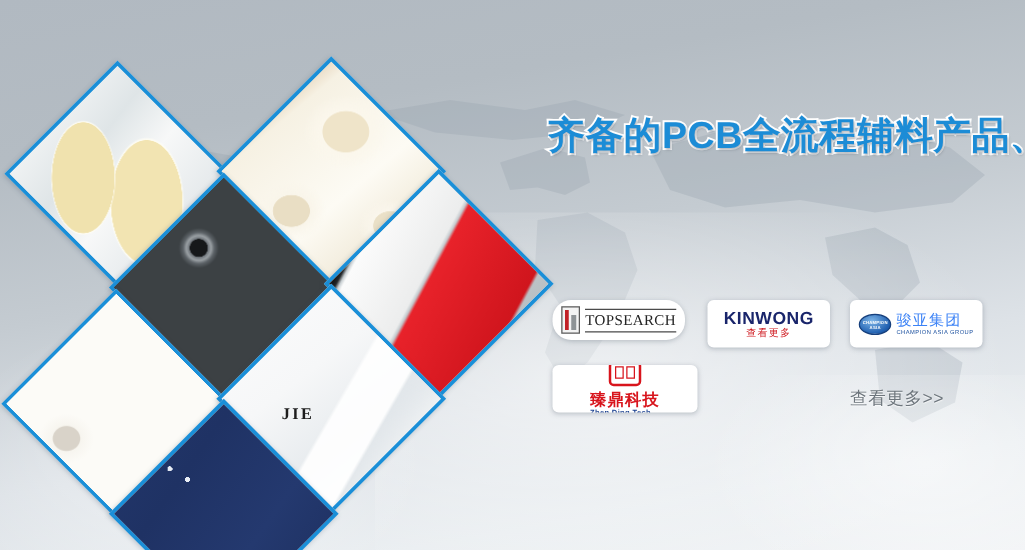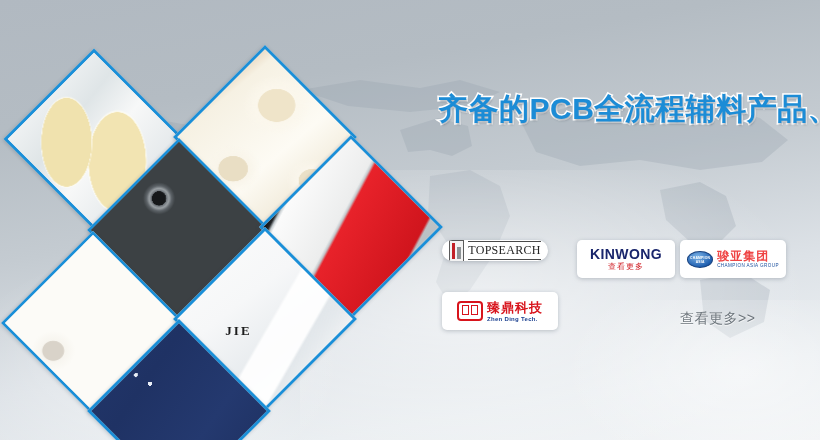--- a/index.html
+++ b/index.html
@@ -77,24 +77,24 @@
   .hl1{top:94px;}
   .hl2{top:142px;}
 
   #subtitle{position:absolute;left:7px;top:192px;height:32px;line-height:32px;
     background:#12a396;color:#ffffff;font-size:13px;padding:0 14px;white-space:nowrap;
     box-shadow:0 1px 3px rgba(40,90,90,.25);}
 
   .logo-card{position:absolute;background:#fff;border-radius:5px;
     box-shadow:0 1px 4px rgba(90,100,115,.35);
     display:flex;align-items:center;justify-content:center;gap:4px;overflow:hidden;}
-  #logo-topsearch{left:12px;top:240px;width:106px;height:21px;border-radius:15px;}
-  #logo-kinwong{left:147px;top:240px;width:98px;height:38px;}
+  #logo-topsearch{left:12px;top:240px;width:106px;height:32px;border-radius:15px;}
+  #logo-kinwong{left:136px;top:240px;width:98px;height:38px;}
   #logo-champion{left:250px;top:240px;width:106px;height:38px;}
-  #logo-zhending{left:12px;top:292px;width:116px;height:38px;}
+  #logo-zhending{left:12px;top:292px;width:116px;height:38px;flex-direction:column;}
 
   
   .ts-mark{width:13px;height:20px;border:1px solid #5b5b5b;background:#f3f3f3;
     position:relative;flex:0 0 auto;}
   .ts-mark:before{content:"";position:absolute;left:2px;top:2px;width:3px;height:16px;background:#c22026;}
   .ts-mark:after{content:"";position:absolute;left:7px;top:6px;width:4px;height:12px;background:#8e9396;}
   .ts-word{font-family:"Liberation Serif",serif;font-size:12px;letter-spacing:.3px;
     color:#242424;border-top:1px solid #4a4a4a;border-bottom:1px solid #4a4a4a;padding:1px 0;}
 
   
@@ -102,21 +102,21 @@
   .kw-word{font-size:14px;font-weight:700;color:#19256b;letter-spacing:.4px;}
   .kw-cn{font-size:8px;color:#cf1a20;letter-spacing:1px;margin-top:2px;}
 
   
   .ca-globe{width:24px;height:15px;border-radius:50%;flex:0 0 auto;position:relative;
     background:radial-gradient(ellipse at 40% 32%,#7fb6e8,#1f5fb0 70%,#143f80);
     border:1px solid #163f7c;overflow:hidden;}
   .ca-globe span{position:absolute;left:0;right:0;top:4px;text-align:center;
     font-size:3.4px;color:#fff;letter-spacing:.2px;font-weight:700;}
   .ca-wrap{display:flex;flex-direction:column;line-height:1;}
-  .ca-cn{font-size:12px;font-weight:700;color:#ef4444;letter-spacing:1px;}
+  .ca-cn{font-size:12px;font-weight:400;color:#3b82f6;letter-spacing:1px;}
   .ca-en{font-size:4.6px;color:#1a4f9e;letter-spacing:.4px;margin-top:2px;}
 
   
   .zd-mark{width:22px;height:16px;border:2px solid #d8141c;border-radius:4px;
     flex:0 0 auto;position:relative;}
   .zd-mark:before{content:"";position:absolute;left:3px;top:2px;width:5px;height:8px;
     border:1.5px solid #d8141c;}
   .zd-mark:after{content:"";position:absolute;right:3px;top:2px;width:5px;height:8px;
     border:1.5px solid #d8141c;}
   .zd-wrap{display:flex;flex-direction:column;line-height:1;}

